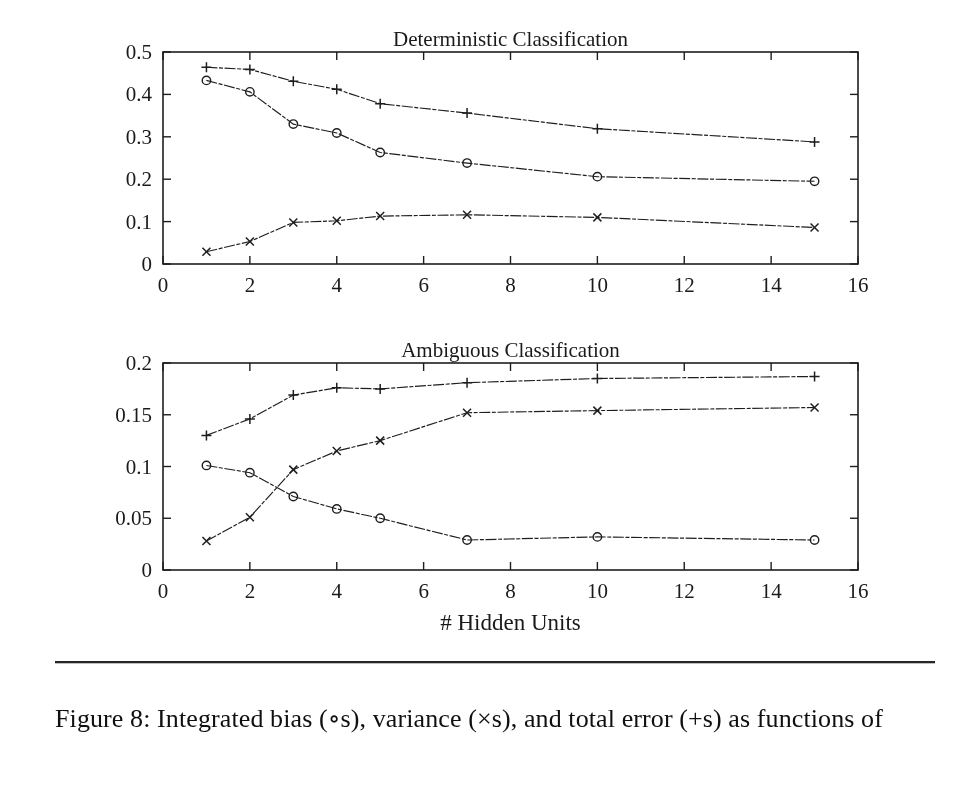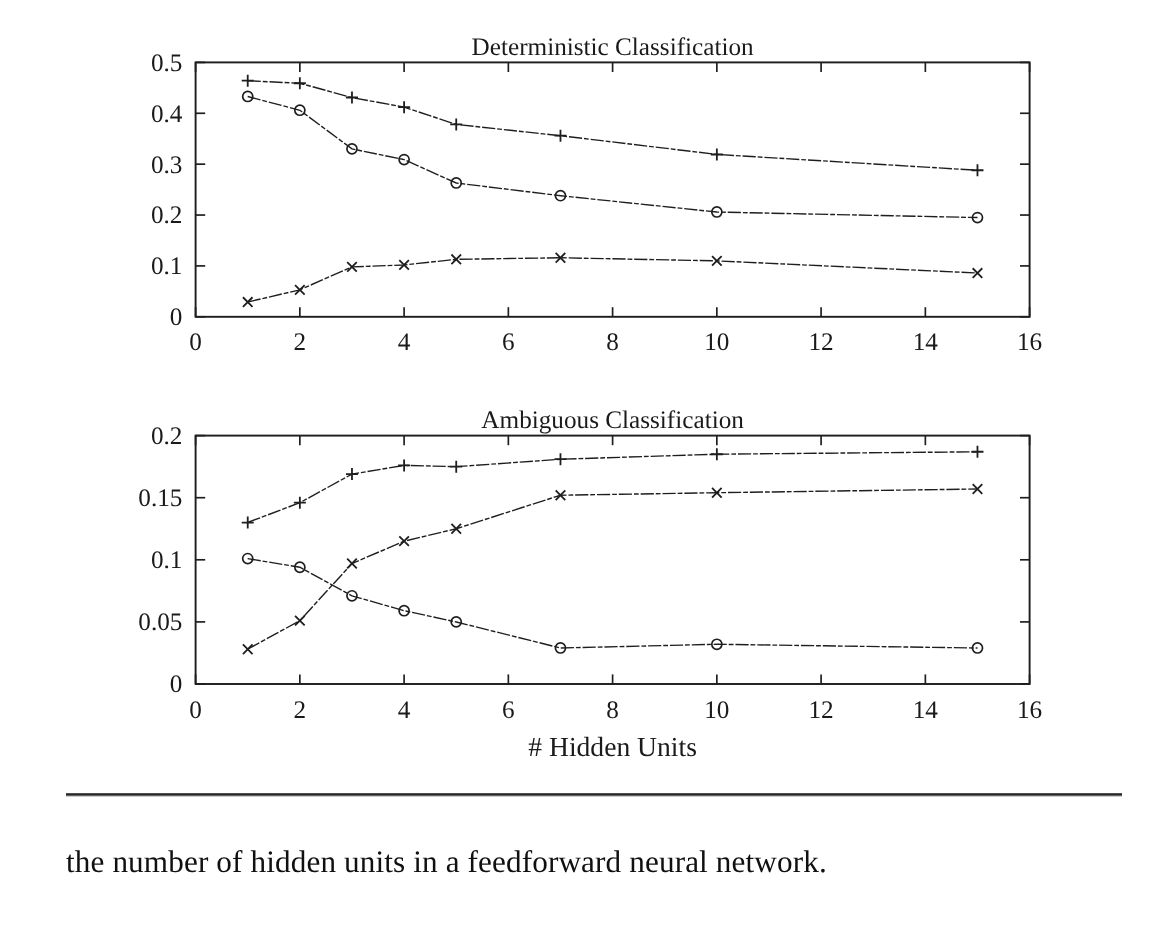--- a/index.html
+++ b/index.html
@@ -206,15 +206,15 @@
           <path d="M 332.75 446.975 L 340.75 454.975 M 332.75 454.975 L 340.75 446.975" stroke="#1e1e1e" stroke-width="1.5" fill="none"></path>
           <path d="M 376.1875 436.625 L 384.1875 444.625 M 376.1875 444.625 L 384.1875 436.625" stroke="#1e1e1e" stroke-width="1.5" fill="none"></path>
           <path d="M 463.0625 408.68000000000006 L 471.0625 416.68000000000006 M 463.0625 416.68000000000006 L 471.0625 408.68000000000006" stroke="#1e1e1e" stroke-width="1.5" fill="none"></path>
           <path d="M 593.375 406.61 L 601.375 414.61 M 593.375 414.61 L 601.375 406.61" stroke="#1e1e1e" stroke-width="1.5" fill="none"></path>
           <path d="M 810.5625 403.505 L 818.5625 411.505 M 810.5625 411.505 L 818.5625 403.505" stroke="#1e1e1e" stroke-width="1.5" fill="none"></path>
         </g>
       </g>
     </svg>
   <div class="rule"></div>
   <div class="caption">
-    <div>the number of hidden units in a feedforward neural network.</div>
+    <div>Figure 8: Integrated bias (∘s), variance (×s), and total error (+s) as functions of</div>
   </div>
 </div>
 
 </body></html>

